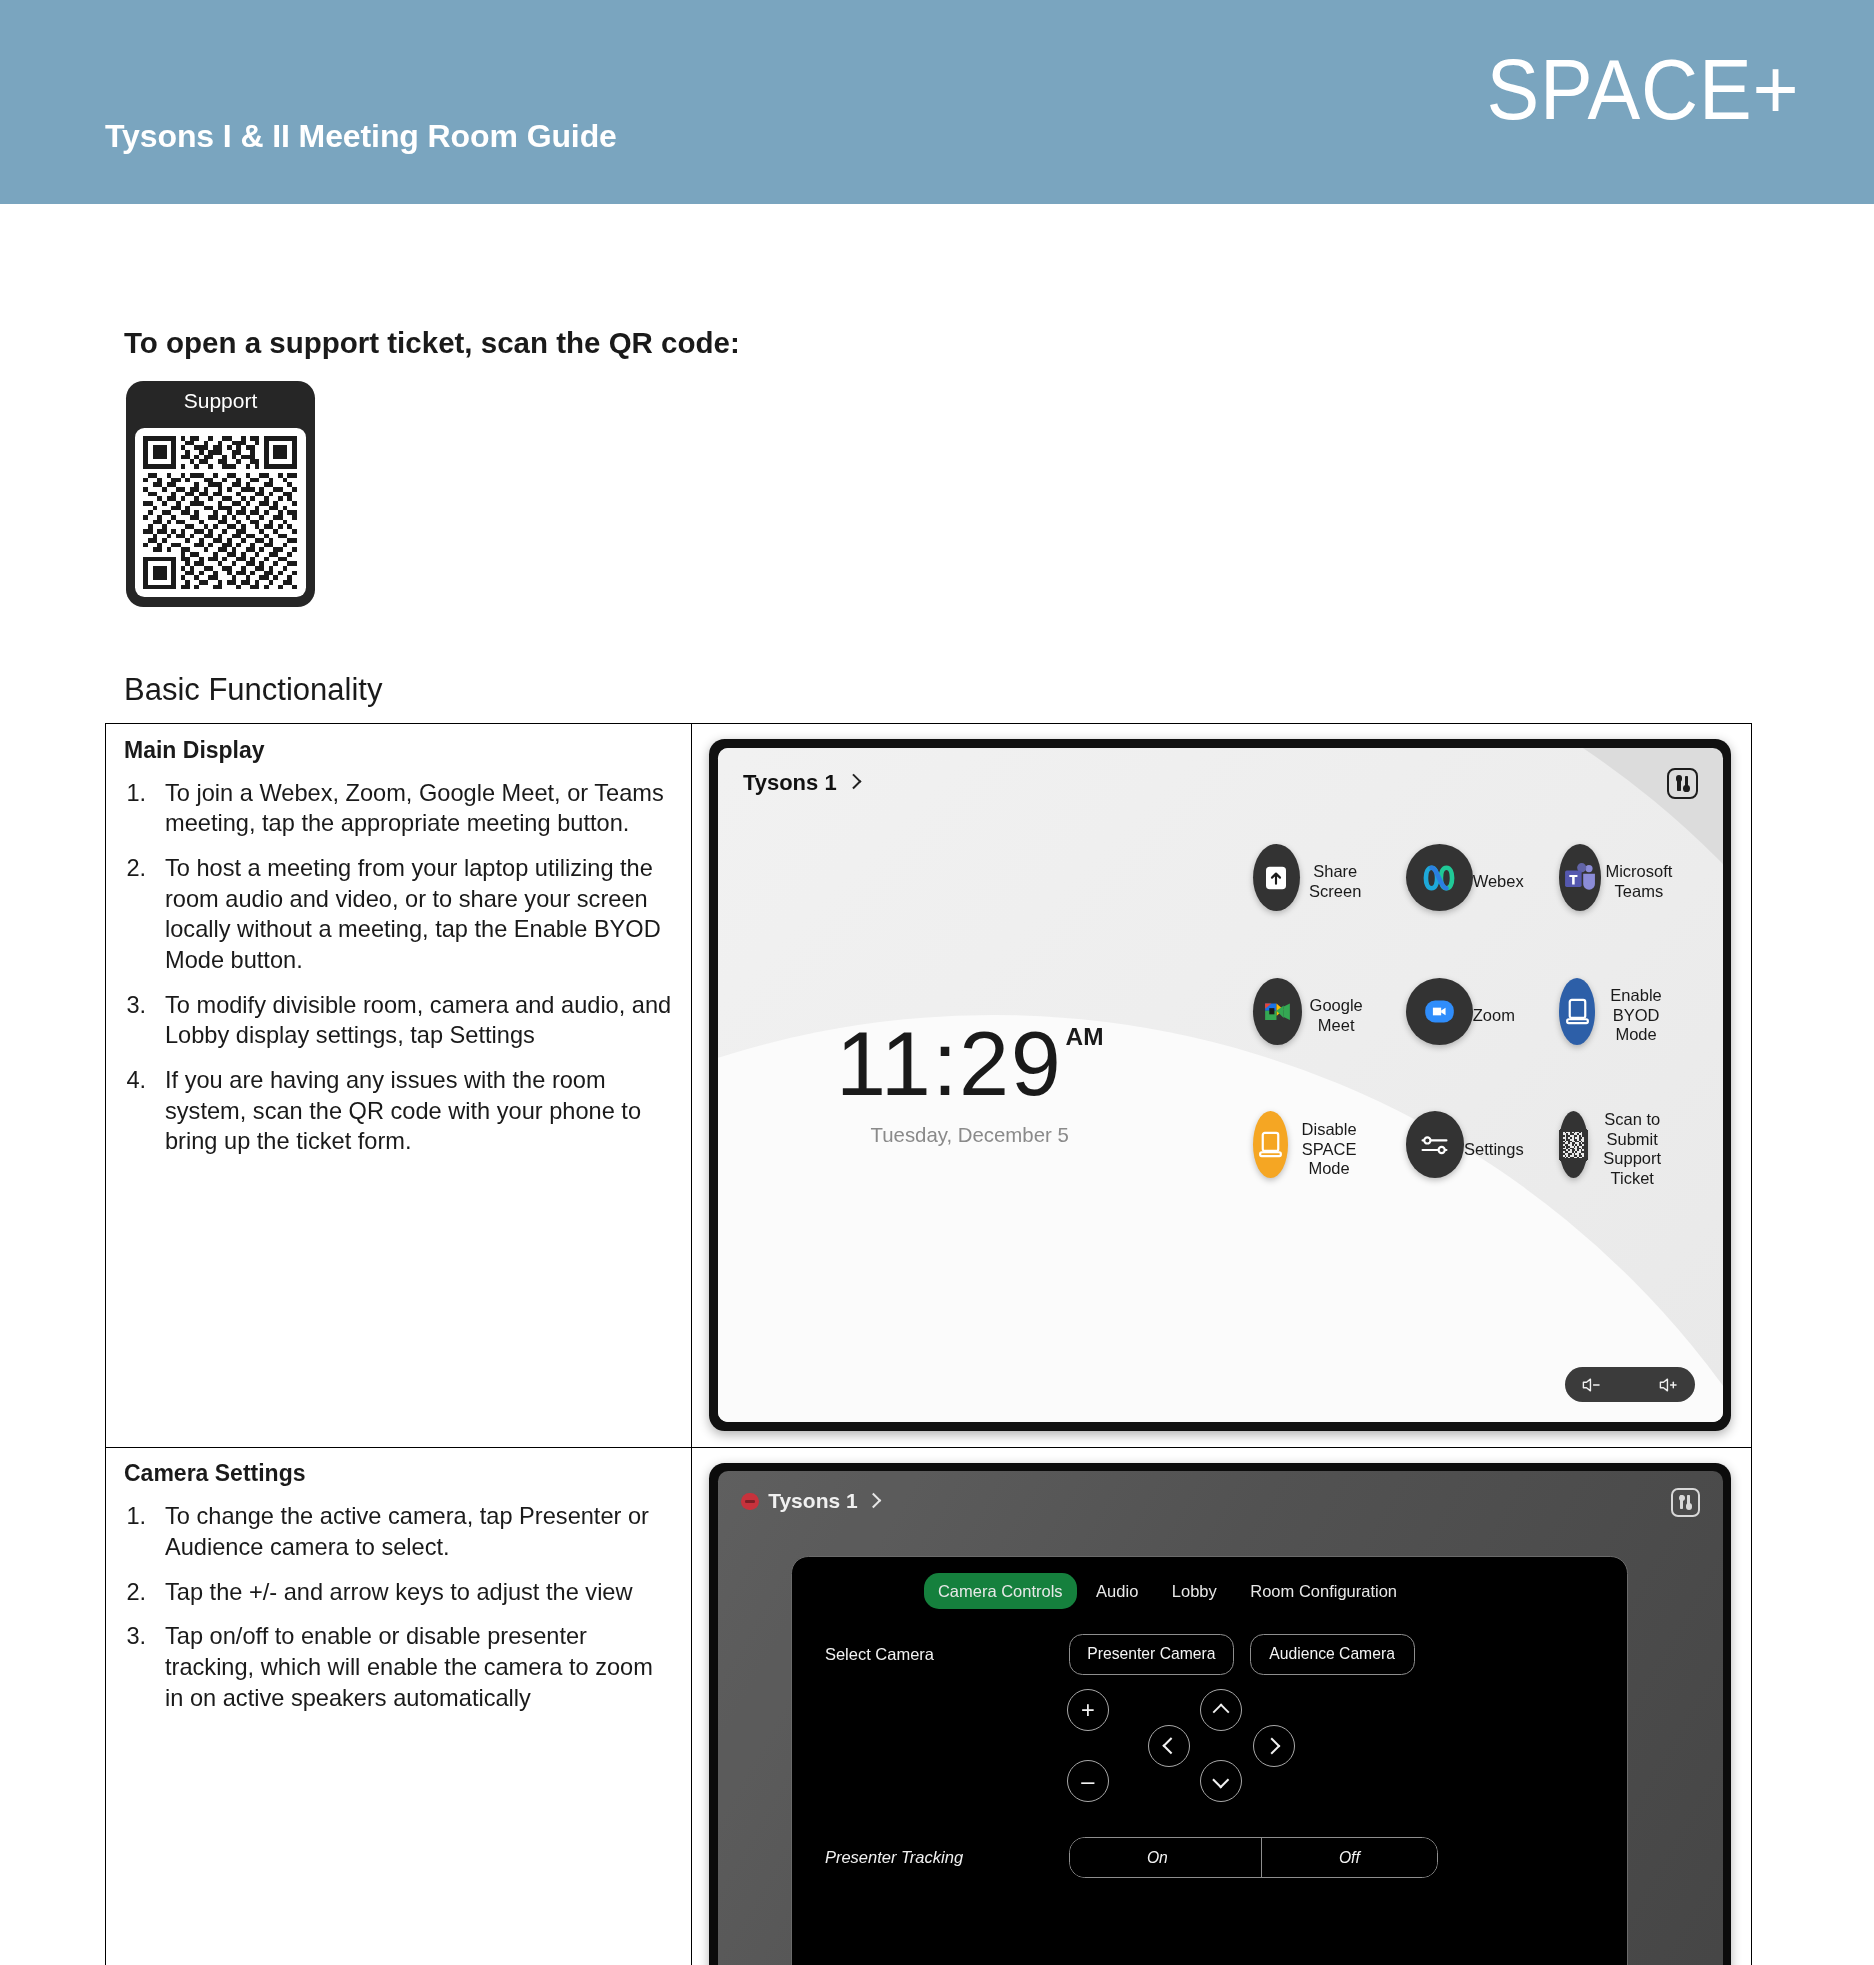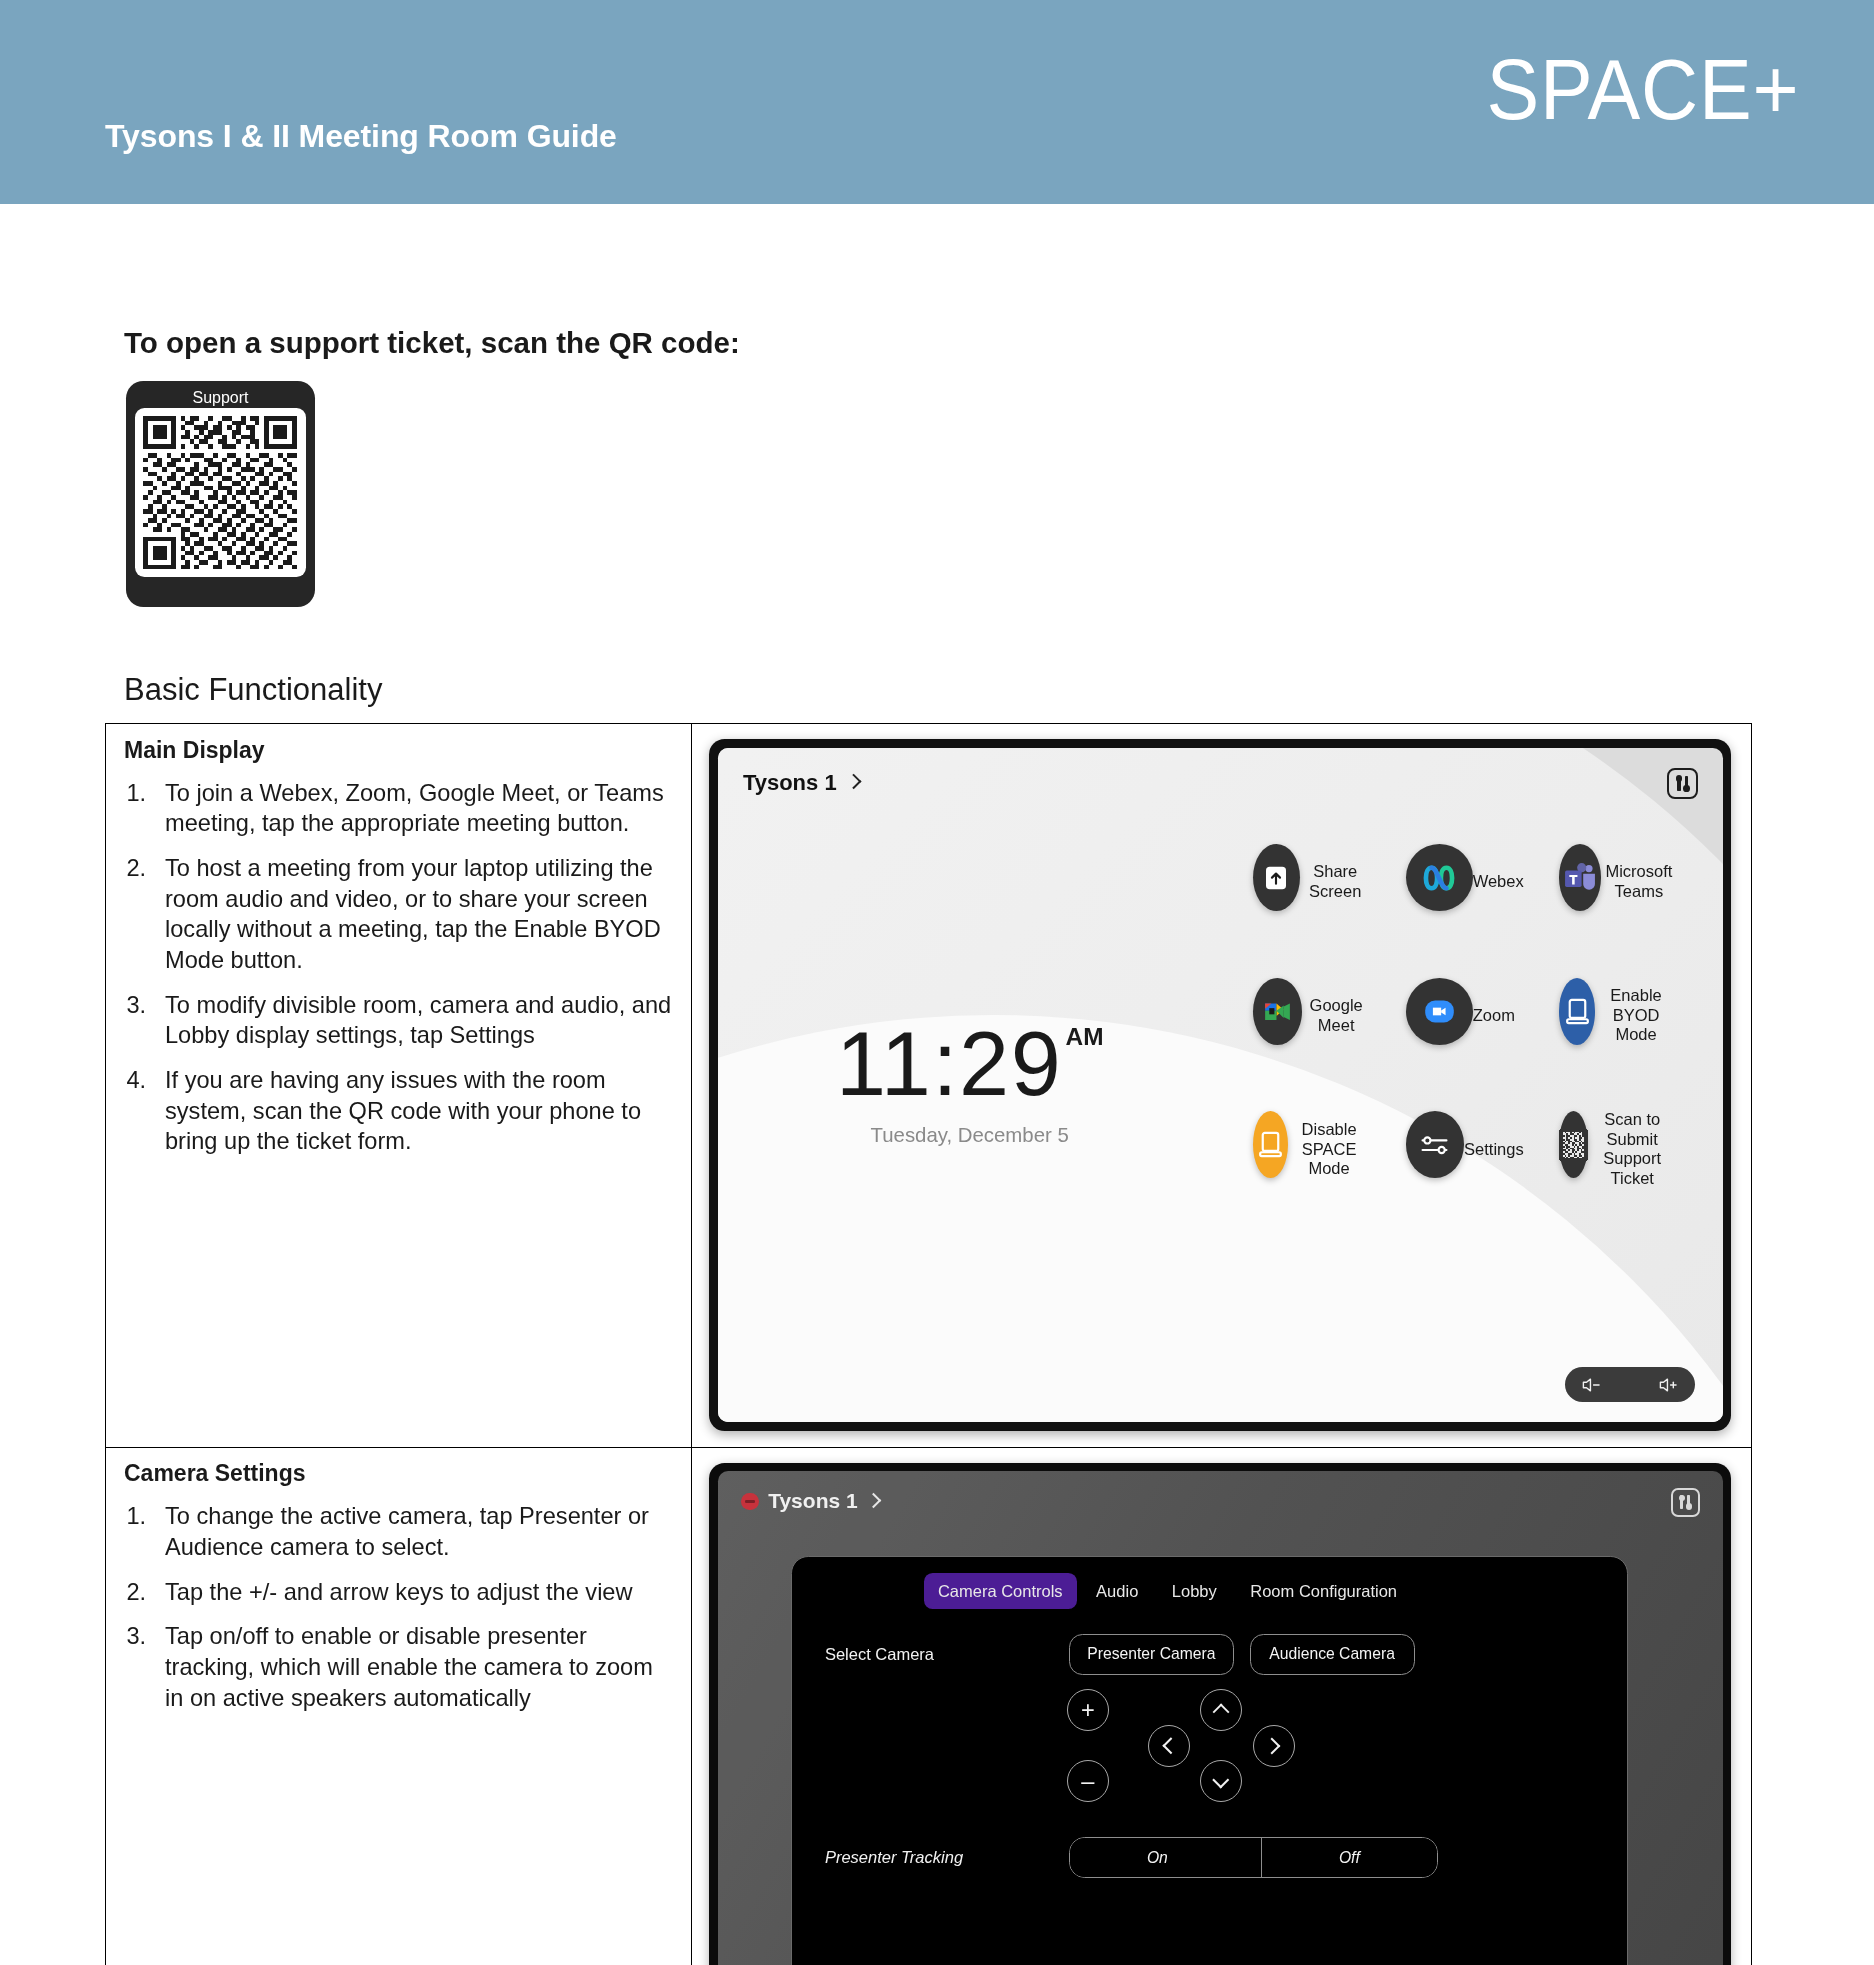--- a/index.html
+++ b/index.html
@@ -69,23 +69,23 @@
     top: 177px;
     width: 189px;
     height: 226px;
     background: #262626;
     border-radius: 17.3px;
     padding: 7px 8.6px 8.6px 8.6px;
   }
   .qr-card-label {
     text-align: center;
     color: #ffffff;
-    font-size: 16px;
+    font-size: 21px;
     line-height: 1.25;
-    padding-bottom: 0;
+    padding-bottom: 14px;
     font-weight: 400;
   }
   .qr-white {
     width: 100%;
     height: 169px;
     background: #ffffff;
     border-radius: 9.4px;
     padding: 7.9px;
   }
   .qr-matrix {
@@ -422,21 +422,22 @@
     padding: 15.7px 0 0 132px;
   }
   .cam-tab {
     font-size: 16.5px;
     color: #e8e8e8;
     padding: 8.6px 14px;
     border-radius: 8.6px;
     white-space: nowrap;
   }
   .cam-tab.active {
-    background: #4c1d95;
+    background: #15803d;
+    border-radius: 15px;
   }
 
   .cam-row {
     display: flex;
     align-items: center;
     padding: 0 8px 0 33px;
   }
   .cam-row-label {
     width: 244px;
     font-size: 16.5px;

